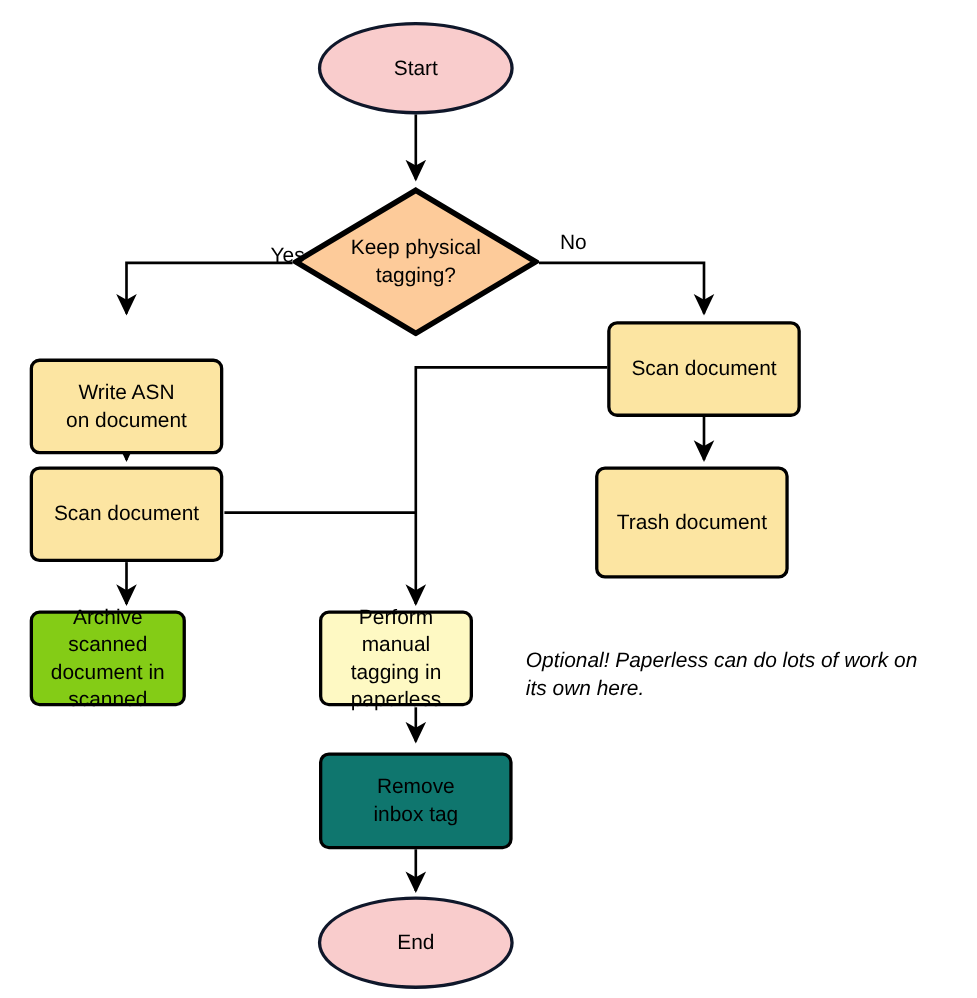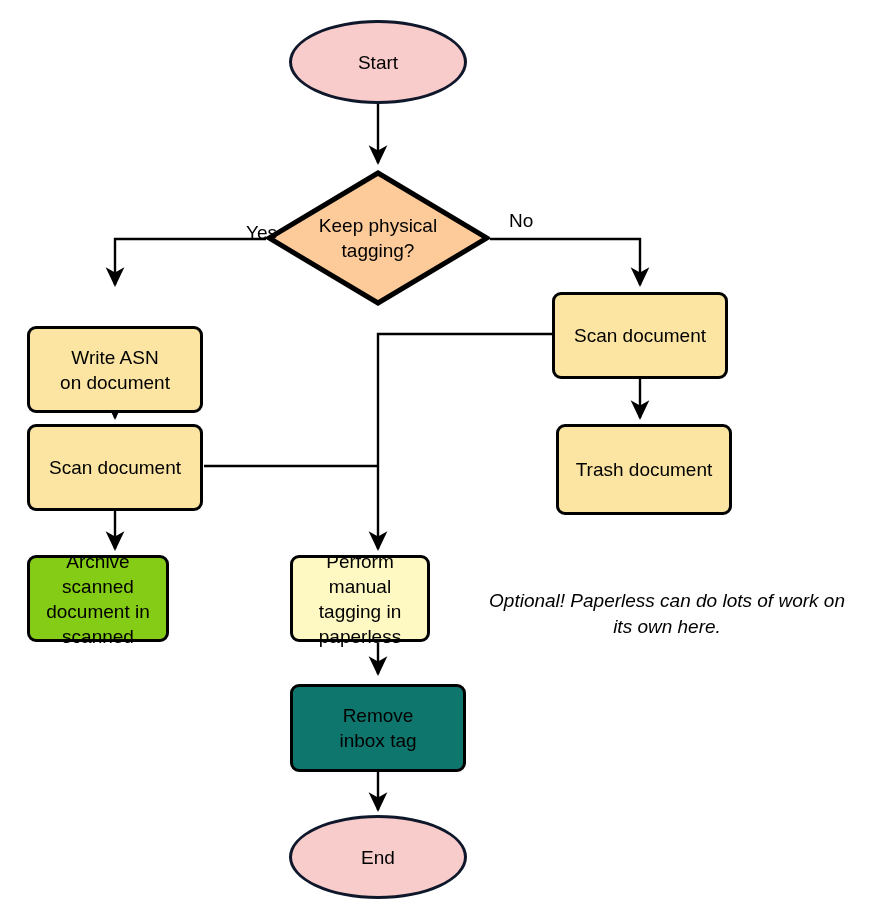--- a/index.html
+++ b/index.html
@@ -146,21 +146,21 @@
       <div>Archive scanned</div>
       <div>document in</div>
       <div>scanned</div>
     </div>
   </div>
 
   <div class="node node-process" style="left:552px; top:292px; width:176px; height:87px; background:#fce5a2;">
     <span>Scan document</span>
   </div>
 
-  <div class="node node-process" style="left:556px; top:424px; width:176px; height:91px; background:#fce5a2;">
+  <div class="node node-process" style="left:541px; top:424px; width:176px; height:102px; background:#fce5a2;">
     <span>Trash document</span>
   </div>
 
   <div class="node node-process" style="left:290px; top:555px; width:140px; height:87px; background:#fef9c3;">
     <div>
       <div>Perform manual</div>
       <div>tagging in</div>
       <div>paperless</div>
     </div>
   </div>
@@ -169,18 +169,18 @@
     <div>
       <div>Remove</div>
       <div>inbox tag</div>
     </div>
   </div>
 
   <div class="node node-terminal" style="left:289px; top:815px; width:178px; height:84px; background:#f9cccc;">
     <span>End</span>
   </div>
 
-  <div class="note" style="left:467px; top:588px; width:400px;text-align:center;">
+  <div class="note" style="left:478px; top:588px; width:400px;">
     <div>Optional! Paperless can do lots of work on</div>
     <div>its own here.</div>
   </div>
 
 </div>
 
 </body></html>

